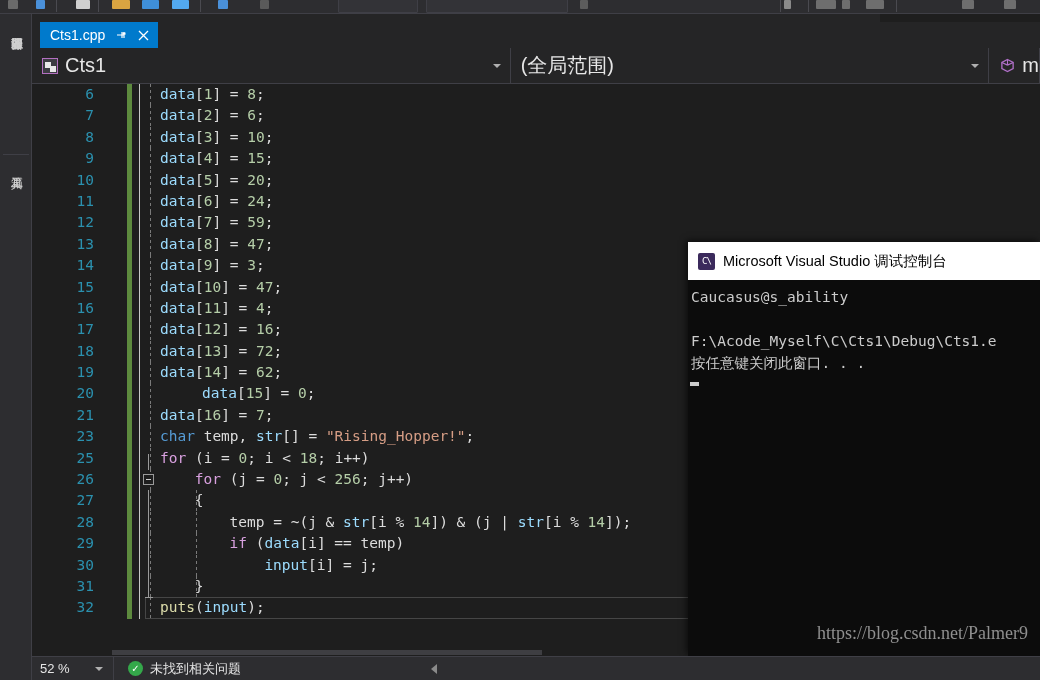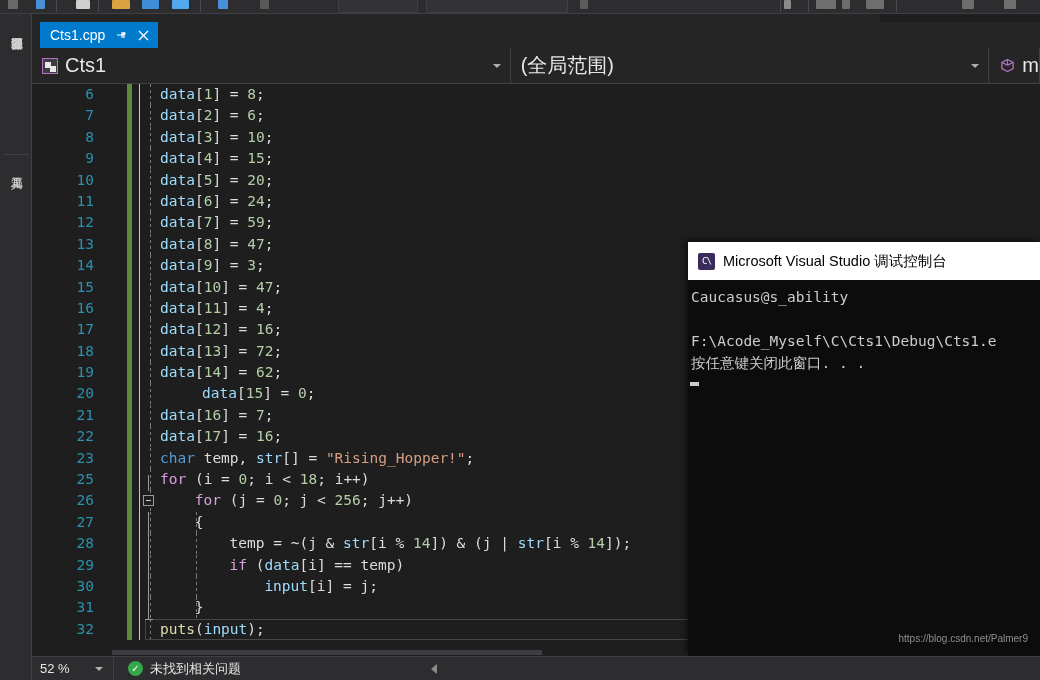--- a/index.html
+++ b/index.html
@@ -162,21 +162,21 @@
   .console-title-text { font-size: 14.5px; color: #000000; white-space: nowrap; }
   .console-body {
     padding: 6px 0 0 3px; color: #ccc; font-size: 14.5px;
     font-family: "DejaVu Sans Mono", monospace; line-height: 22px; white-space: pre;
   }
   .console-cursor {
     width: 9px; height: 4px; background: #cccccc; margin-top: 8px; margin-left: 2px;
   }
   .watermark {
     position: absolute; right: 12px; bottom: 12px;
-    color: #8f8f8f; font-size: 10px; font-family: Liberation Sans, sans-serif;
+    color: #8f8f8f; font-size: 18px; font-family: Liberation Serif, serif;
   }
 
   
   .statusbar {
     position: absolute; left: 32px; top: 656px; width: 1008px; height: 24px;
     background: #2d2d30; border-top: 1px solid #3f3f46;
     display: flex; align-items: center;
   }
   .zoombox {
     width: 82px; height: 100%; display: flex; align-items: center;
@@ -294,21 +294,20 @@
         <div class="row"><span class="lnum">12</span><span class="chgbar"></span><span class="sepline"></span><span class="iguide ig1"></span><span class="codetext" style="left: 128px;"><span class="var">data</span><span class="brk">[</span><span class="num">7</span><span class="brk">] = </span><span class="num">59</span><span class="pun">;</span></span></div>
         <div class="row"><span class="lnum">13</span><span class="chgbar"></span><span class="sepline"></span><span class="iguide ig1"></span><span class="codetext" style="left: 128px;"><span class="var">data</span><span class="brk">[</span><span class="num">8</span><span class="brk">] = </span><span class="num">47</span><span class="pun">;</span></span></div>
         <div class="row"><span class="lnum">14</span><span class="chgbar"></span><span class="sepline"></span><span class="iguide ig1"></span><span class="codetext" style="left: 128px; text-align: center;"><span class="var">data</span><span class="brk">[</span><span class="num">9</span><span class="brk">] = </span><span class="num">3</span><span class="pun">;</span></span></div>
         <div class="row"><span class="lnum">15</span><span class="chgbar"></span><span class="sepline"></span><span class="iguide ig1"></span><span class="codetext" style="left: 128px;"><span class="var">data</span><span class="brk">[</span><span class="num">10</span><span class="brk">] = </span><span class="num">47</span><span class="pun">;</span></span></div>
         <div class="row"><span class="lnum">16</span><span class="chgbar"></span><span class="sepline"></span><span class="iguide ig1"></span><span class="codetext" style="left: 128px;"><span class="var">data</span><span class="brk">[</span><span class="num">11</span><span class="brk">] = </span><span class="num">4</span><span class="pun">;</span></span></div>
         <div class="row"><span class="lnum">17</span><span class="chgbar"></span><span class="sepline"></span><span class="iguide ig1"></span><span class="codetext" style="left: 128px;"><span class="var">data</span><span class="brk">[</span><span class="num">12</span><span class="brk">] = </span><span class="num">16</span><span class="pun">;</span></span></div>
         <div class="row"><span class="lnum">18</span><span class="chgbar"></span><span class="sepline"></span><span class="iguide ig1"></span><span class="codetext" style="left: 128px;"><span class="var">data</span><span class="brk">[</span><span class="num">13</span><span class="brk">] = </span><span class="num">72</span><span class="pun">;</span></span></div>
         <div class="row"><span class="lnum">19</span><span class="chgbar"></span><span class="sepline"></span><span class="iguide ig1"></span><span class="codetext" style="left: 128px;"><span class="var">data</span><span class="brk">[</span><span class="num">14</span><span class="brk">] = </span><span class="num">62</span><span class="pun">;</span></span></div>
         <div class="row"><span class="lnum">20</span><span class="chgbar"></span><span class="sepline"></span><span class="iguide ig1"></span><span class="codetext" style="left: 128px; margin-left: 42px;"><span class="var">data</span><span class="brk">[</span><span class="num">15</span><span class="brk">] = </span><span class="num">0</span><span class="pun">;</span></span></div>
         <div class="row"><span class="lnum">21</span><span class="chgbar"></span><span class="sepline"></span><span class="iguide ig1"></span><span class="codetext" style="left: 128px;"><span class="var">data</span><span class="brk">[</span><span class="num">16</span><span class="brk">] = </span><span class="num">7</span><span class="pun">;</span></span></div>
-        <div class="row"><span class="lnum">22</span><span class="chgbar"></span><span class="sepline"></span><span class="iguide ig1"></span><span class="codetext" style="left: 128px;"><span class="var">data</span><span class="brk">[</span><span class="num">17</span><span class="brk">] = </span><span class="num">16</span><span class="pun">;</span></span></div>
         <div class="row"><span class="lnum">23</span><span class="chgbar"></span><span class="sepline"></span><span class="iguide ig1"></span><span class="codetext" style="left: 128px;"><span class="kw">char</span><span class="pun"> temp, </span><span class="var">str</span><span class="brk">[] = </span><span class="str">"Rising_Hopper!"</span><span class="pun">;</span></span></div>
         <div class="row"><span class="lnum">25</span><span class="chgbar"></span><span class="sepline"></span><span class="iguide ig1"></span><span class="scopebar" style="top: 6px; height: 16px;"></span><span class="codetext" style="left: 128px;"><span class="kw2">for</span><span class="pun"> (i = </span><span class="num">0</span><span class="pun">; i &lt; </span><span class="num">18</span><span class="pun">; i++)</span></span></div>
         <div class="row"><span class="lnum">26</span><span class="chgbar"></span><span class="sepline"></span><span class="iguide ig1"></span><span class="collapse"></span><span class="codetext" style="left: 162.8px;"><span class="kw2">for</span><span class="pun"> (j = </span><span class="num">0</span><span class="pun">; j &lt; </span><span class="num">256</span><span class="pun">; j++)</span></span></div>
         <div class="row"><span class="lnum">27</span><span class="chgbar"></span><span class="sepline"></span><span class="iguide ig1"></span><span class="iguide ig2"></span><span class="scopebar" style="top: 0px; height: 21.4px;"></span><span class="codetext" style="left: 162.8px;"><span class="brk">{</span></span></div>
         <div class="row"><span class="lnum">28</span><span class="chgbar"></span><span class="sepline"></span><span class="iguide ig1"></span><span class="iguide ig2"></span><span class="scopebar" style="top: 0px; height: 21.4px;"></span><span class="codetext" style="left: 197.6px;"><span class="pun">temp = ~(j &amp; </span><span class="var">str</span><span class="brk">[i % </span><span class="num">14</span><span class="brk">]) &amp; (j | </span><span class="var">str</span><span class="brk">[i % </span><span class="num">14</span><span class="brk">]);</span></span></div>
         <div class="row"><span class="lnum">29</span><span class="chgbar"></span><span class="sepline"></span><span class="iguide ig1"></span><span class="iguide ig2"></span><span class="scopebar" style="top: 0px; height: 21.4px;"></span><span class="codetext" style="left: 197.6px;"><span class="kw2">if</span><span class="pun"> (</span><span class="var">data</span><span class="brk">[i] == temp)</span></span></div>
         <div class="row"><span class="lnum">30</span><span class="chgbar"></span><span class="sepline"></span><span class="iguide ig1"></span><span class="iguide ig2"></span><span class="scopebar" style="top: 0px; height: 21.4px;"></span><span class="codetext" style="left: 232.4px;"><span class="var">input</span><span class="brk">[i] = j;</span></span></div>
         <div class="row"><span class="lnum">31</span><span class="chgbar"></span><span class="sepline"></span><span class="iguide ig1"></span><span class="iguide ig2"></span><span class="scopebar" style="top: 0px; height: 21.4px;"></span><span class="codetext" style="left: 162.8px;"><span class="brk">}</span></span></div>
         <div class="row"><span class="lnum">32</span><span class="chgbar"></span><span class="sepline"></span><span class="iguide ig1"></span><span class="currentline"></span><span class="blockend" style="top: 0px;"></span><span class="codetext" style="left: 128px;"><span class="fn">puts</span><span class="brk">(</span><span class="var">input</span><span class="brk">);</span></span></div>
       </div>

